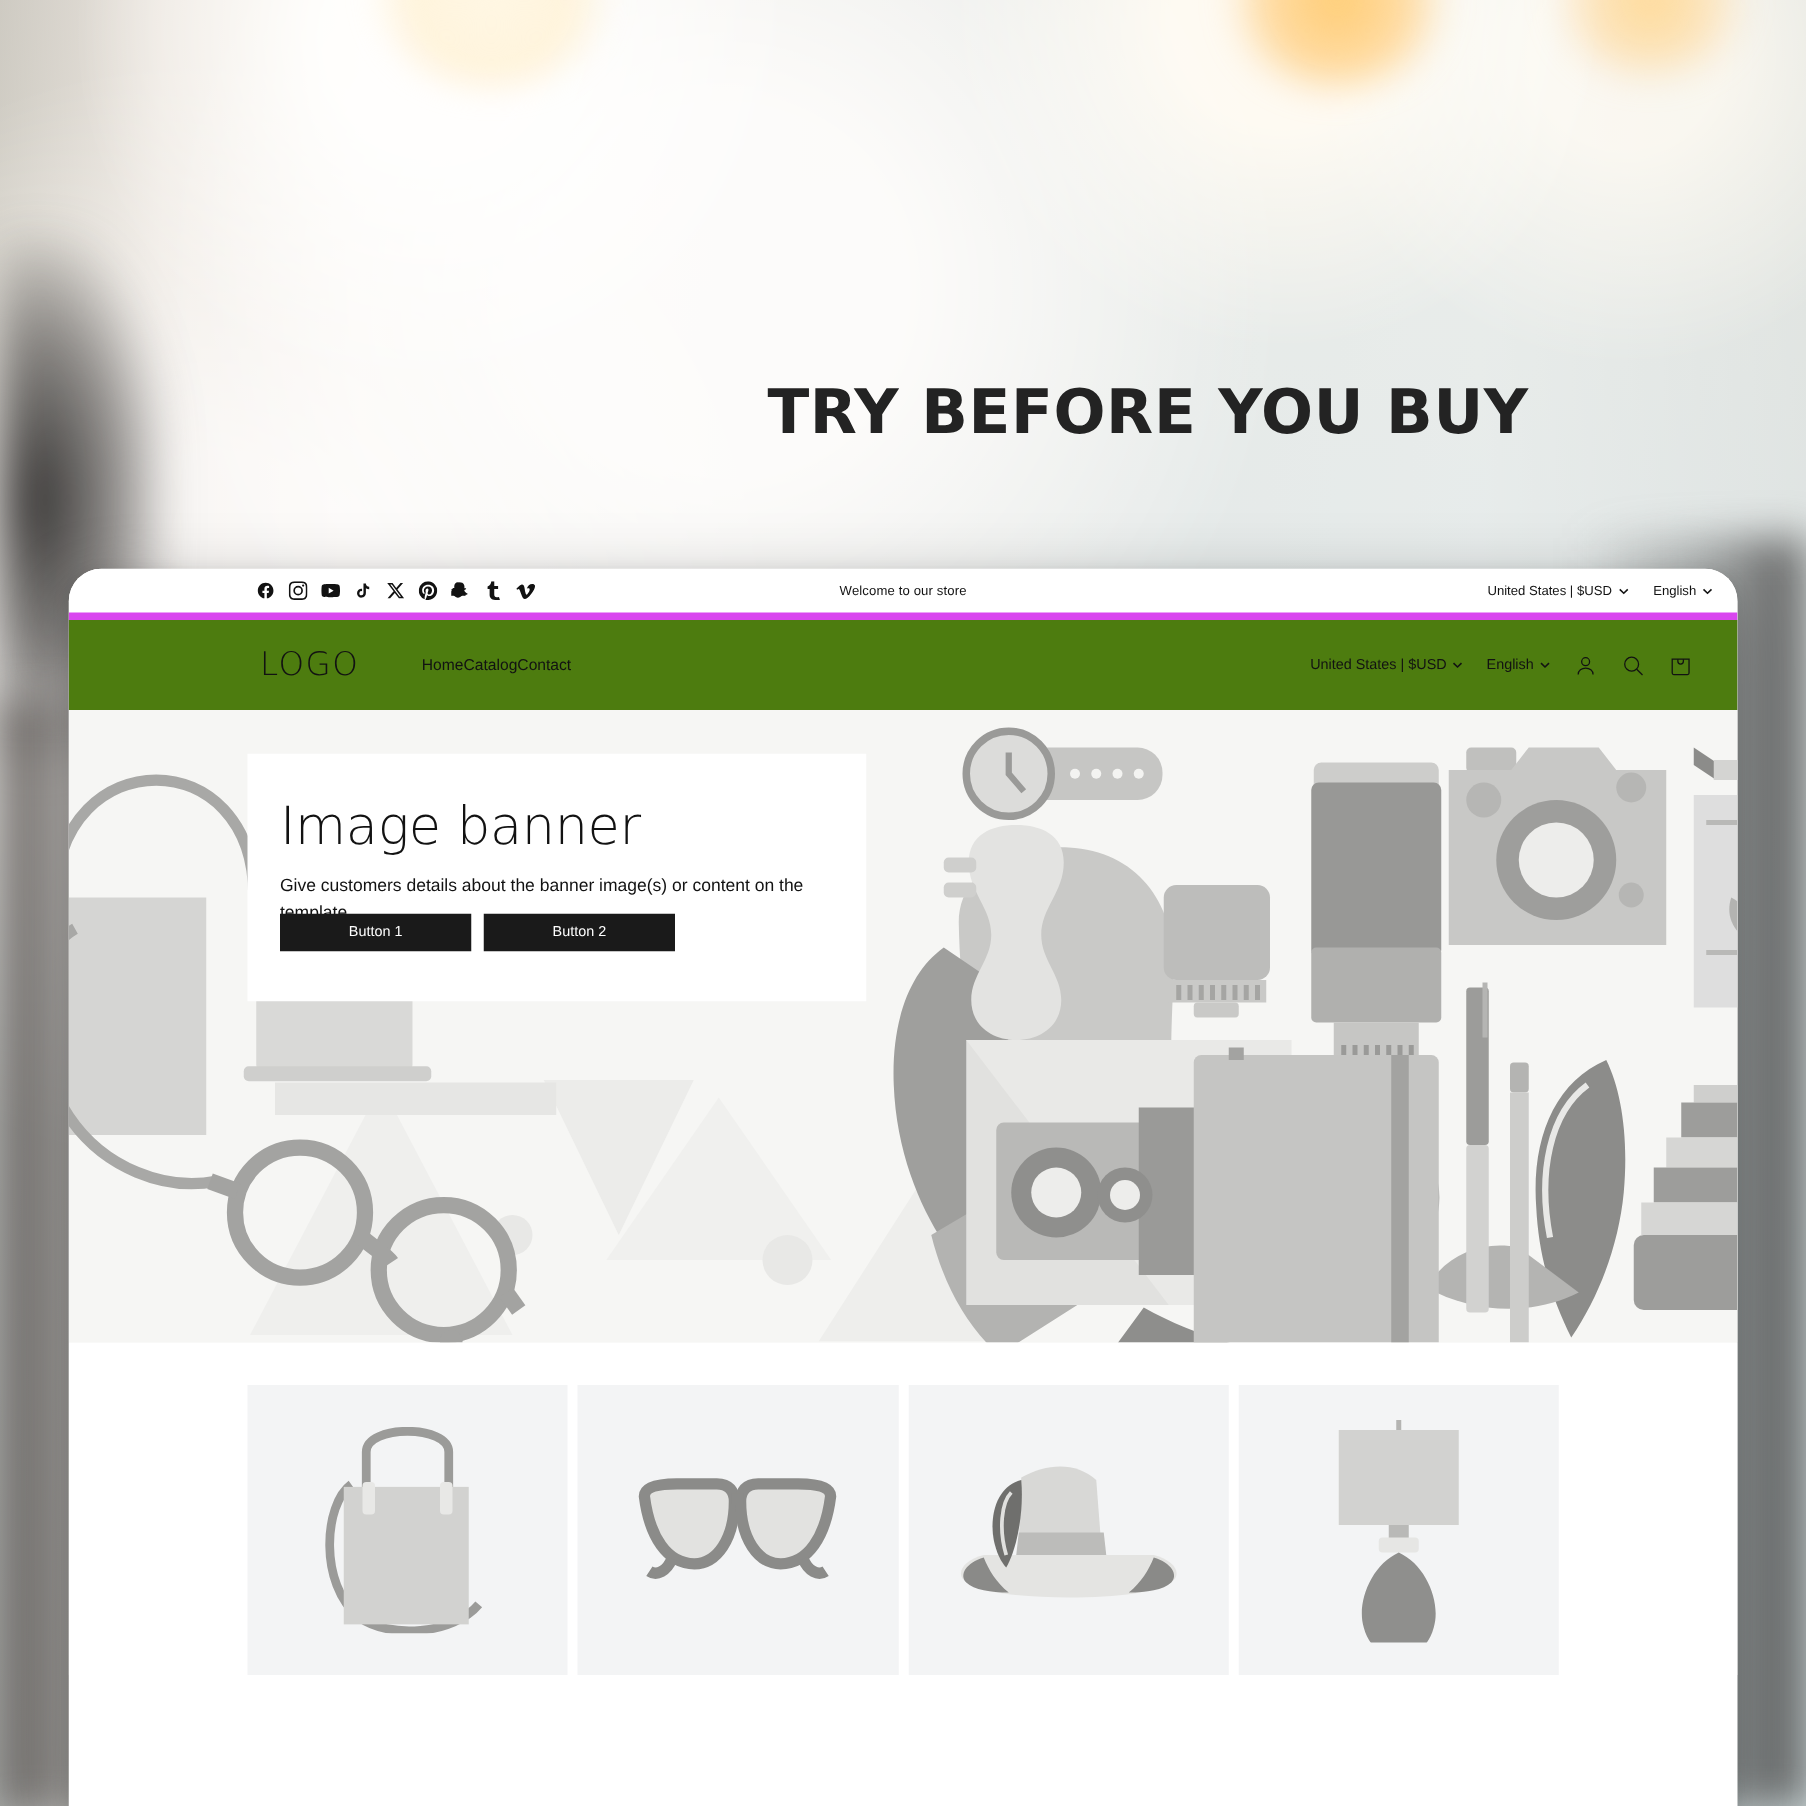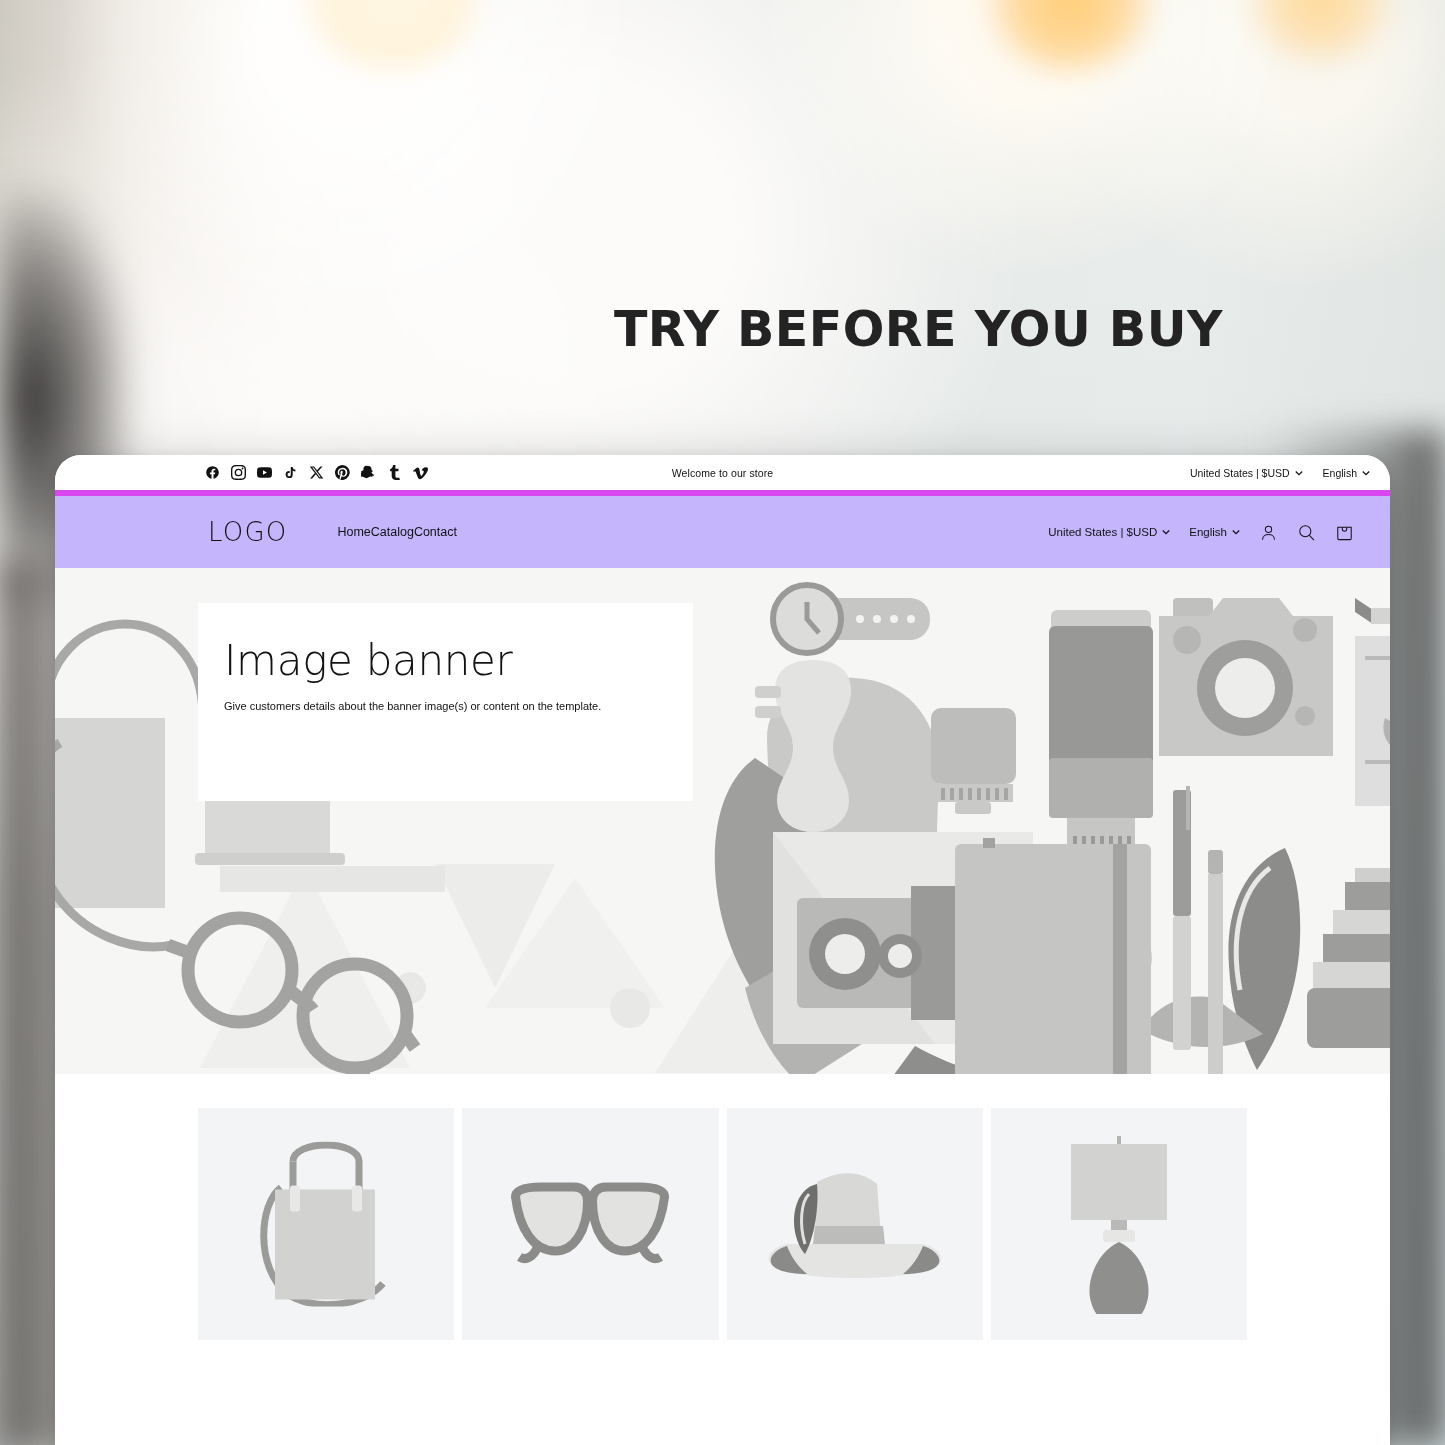--- a/index.html
+++ b/index.html
@@ -95,21 +95,21 @@
   #announce-right{
     margin-left:auto;display:flex;align-items:center;gap:20px;
     font-size:10.5px;color:#121212;position:relative;z-index:2;
   }
   .selector{display:flex;align-items:center;gap:5px;cursor:pointer;white-space:nowrap;}
   .caret{width:8px;height:8px;display:inline-block;}
   .caret svg{display:block;width:8px;height:8px;stroke:#121212;fill:none;stroke-width:1.6;}
 
   
   #header{
-    height:72px;display:flex;align-items:center;background:#c4b5fd;padding:0 36px 0 0;
+    height:72px;display:flex;align-items:center;background:#4d7c0f;padding:0 36px 0 0;
   }
   #logo{
     margin-left:153px;font-family:"DejaVu Sans", sans-serif;font-weight:300;
     font-size:26px;letter-spacing:1.2px;color:#121212;
   }
   #mainnav{display:flex;align-items:center;margin-left:50px;}
   .navlink{font-size:12.5px;color:#121212;cursor:pointer;}
   #header-right{margin-left:auto;display:flex;align-items:center;gap:19px;font-size:11.5px;color:#121212;}
   .hicon{width:19px;height:19px;cursor:pointer;color:#121212;display:block;}
   .hicon svg{display:block;width:19px;height:19px;stroke:currentColor;fill:none;stroke-width:1.3;}
@@ -121,21 +121,21 @@
   #hero-art{position:absolute;inset:0;}
   #hero-card{
     position:absolute;left:143px;top:35px;width:495px;height:198px;
     background:#fff;padding:0;z-index:5;
   }
   #hero-title{
     position:absolute;left:26px;top:33px;font-family:"DejaVu Sans", sans-serif;
     font-weight:300;font-size:42px;color:#121212;letter-spacing:-.3px;
   }
   #hero-text{
-    position:absolute;left:26px;top:95px;width:430px;font-size:11px;color:#121212;line-height:1.5;
+    position:absolute;left:26px;top:95px;width:430px;font-size:14px;color:#121212;line-height:1.5;
   }
   #hero-buttons{position:absolute;left:26px;top:128px;display:flex;gap:10px;}
   .hero-btn{
     width:153px;height:30px;background:#1a1a1a;color:#fff;border:none;
     font-size:11.5px;font-family:"Liberation Sans",sans-serif;cursor:pointer;
     display:flex;align-items:center;justify-content:center;
   }
 
   
   #featured{background:#fff;padding:0;}
@@ -446,20 +446,24 @@
         <rect x="1278" y="342" width="112" height="24" fill="#d6d6d4"></rect>
         <rect x="1268" y="366" width="124" height="28" fill="#9d9d9b"></rect>
         <rect x="1258" y="394" width="136" height="26" fill="#d6d6d4"></rect>
         <rect x="1252" y="420" width="146" height="60" rx="8" fill="#9d9d9b"></rect>
       </g>
     </svg>
 
     <div id="hero-card">
       <div id="hero-title">Image banner</div>
       <div id="hero-text">Give customers details about the banner image(s) or content on the template.</div>
+      <div id="hero-buttons">
+        <button class="hero-btn">Button 1</button>
+        <button class="hero-btn">Button 2</button>
+      </div>
     </div>
   </div>
 
   <div id="featured">
     <div id="product-grid">
 
       <div class="product-card">
         <svg width="150" height="165" viewBox="0 0 150 165">
           <path d="M42 20 C42 -2 108 -2 108 20 L108 52" fill="none" stroke="#9b9b99" stroke-width="7"></path>
           <path d="M42 20 L42 52" fill="none" stroke="#9b9b99" stroke-width="7"></path>

